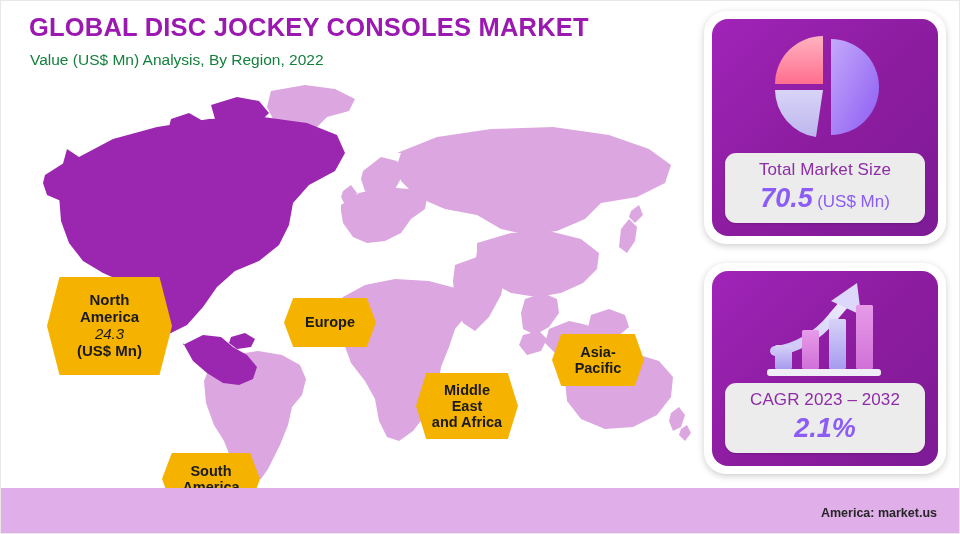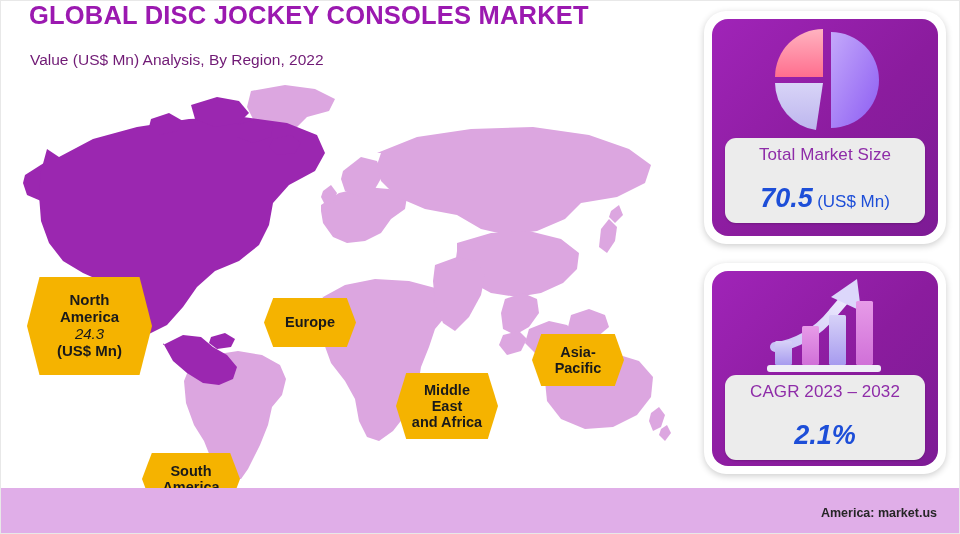--- a/index.html
+++ b/index.html
@@ -11,33 +11,33 @@
   #infographic{
     position:relative;width:960px;height:534px;
     background:#ffffff;
     border:1px solid #e8e8e8;
     box-sizing:border-box;
     overflow:hidden;
   }
 
   
   #title{
-    position:absolute;left:28px;top:0;width:640px;
+    position:absolute;left:28px;top:12px;width:640px;
     font-size:25.5px;font-weight:bold;letter-spacing:.2px;
     color:#9B19B0;
     font-family:"Liberation Sans",sans-serif;
   }
   #subtitle{
     position:absolute;left:29px;top:50px;width:640px;
-    font-size:15.5px;color:#701a75;
+    font-size:15.5px;color:#15803d;
   }
 
   
   #map-wrap{
-    position:absolute;left:4px;top:78px;width:672px;height:400px;
+    position:absolute;left:24px;top:78px;width:672px;height:400px;
   }
   #map-svg{display:block;width:672px;height:400px;}
 
   
   .hex{
     position:absolute;
     display:flex;align-items:center;justify-content:center;
     text-align:center;
     color:#1a1a1a;
     font-weight:bold;
@@ -83,21 +83,21 @@
     background:#ECECEC;
     border-radius:11px;
     margin:0 13px 13px 13px;
     width:calc(100% - 26px);
     text-align:center;
     padding:7px 4px 9px 4px;
     box-sizing:border-box;
     box-shadow:0 1px 2px rgba(0,0,0,.18);
   }
   .plate-label{font-size:17px;color:#8E2CA8;letter-spacing:.1px;}
-  .plate-value{margin-top:18px;color:#1d4ed8;}
+  .plate-value{margin-top:3px;color:#8b5cf6;}
   .plate-value .big{font-size:27px;font-weight:bold;font-style:italic;}
   .plate-value .unit{font-size:17px;}
 
   
   #footer-band{
     position:absolute;left:0;top:487px;width:960px;height:47px;
     background:#E0AEE8;
   }
   #source{
     position:absolute;right:22px;top:505px;

